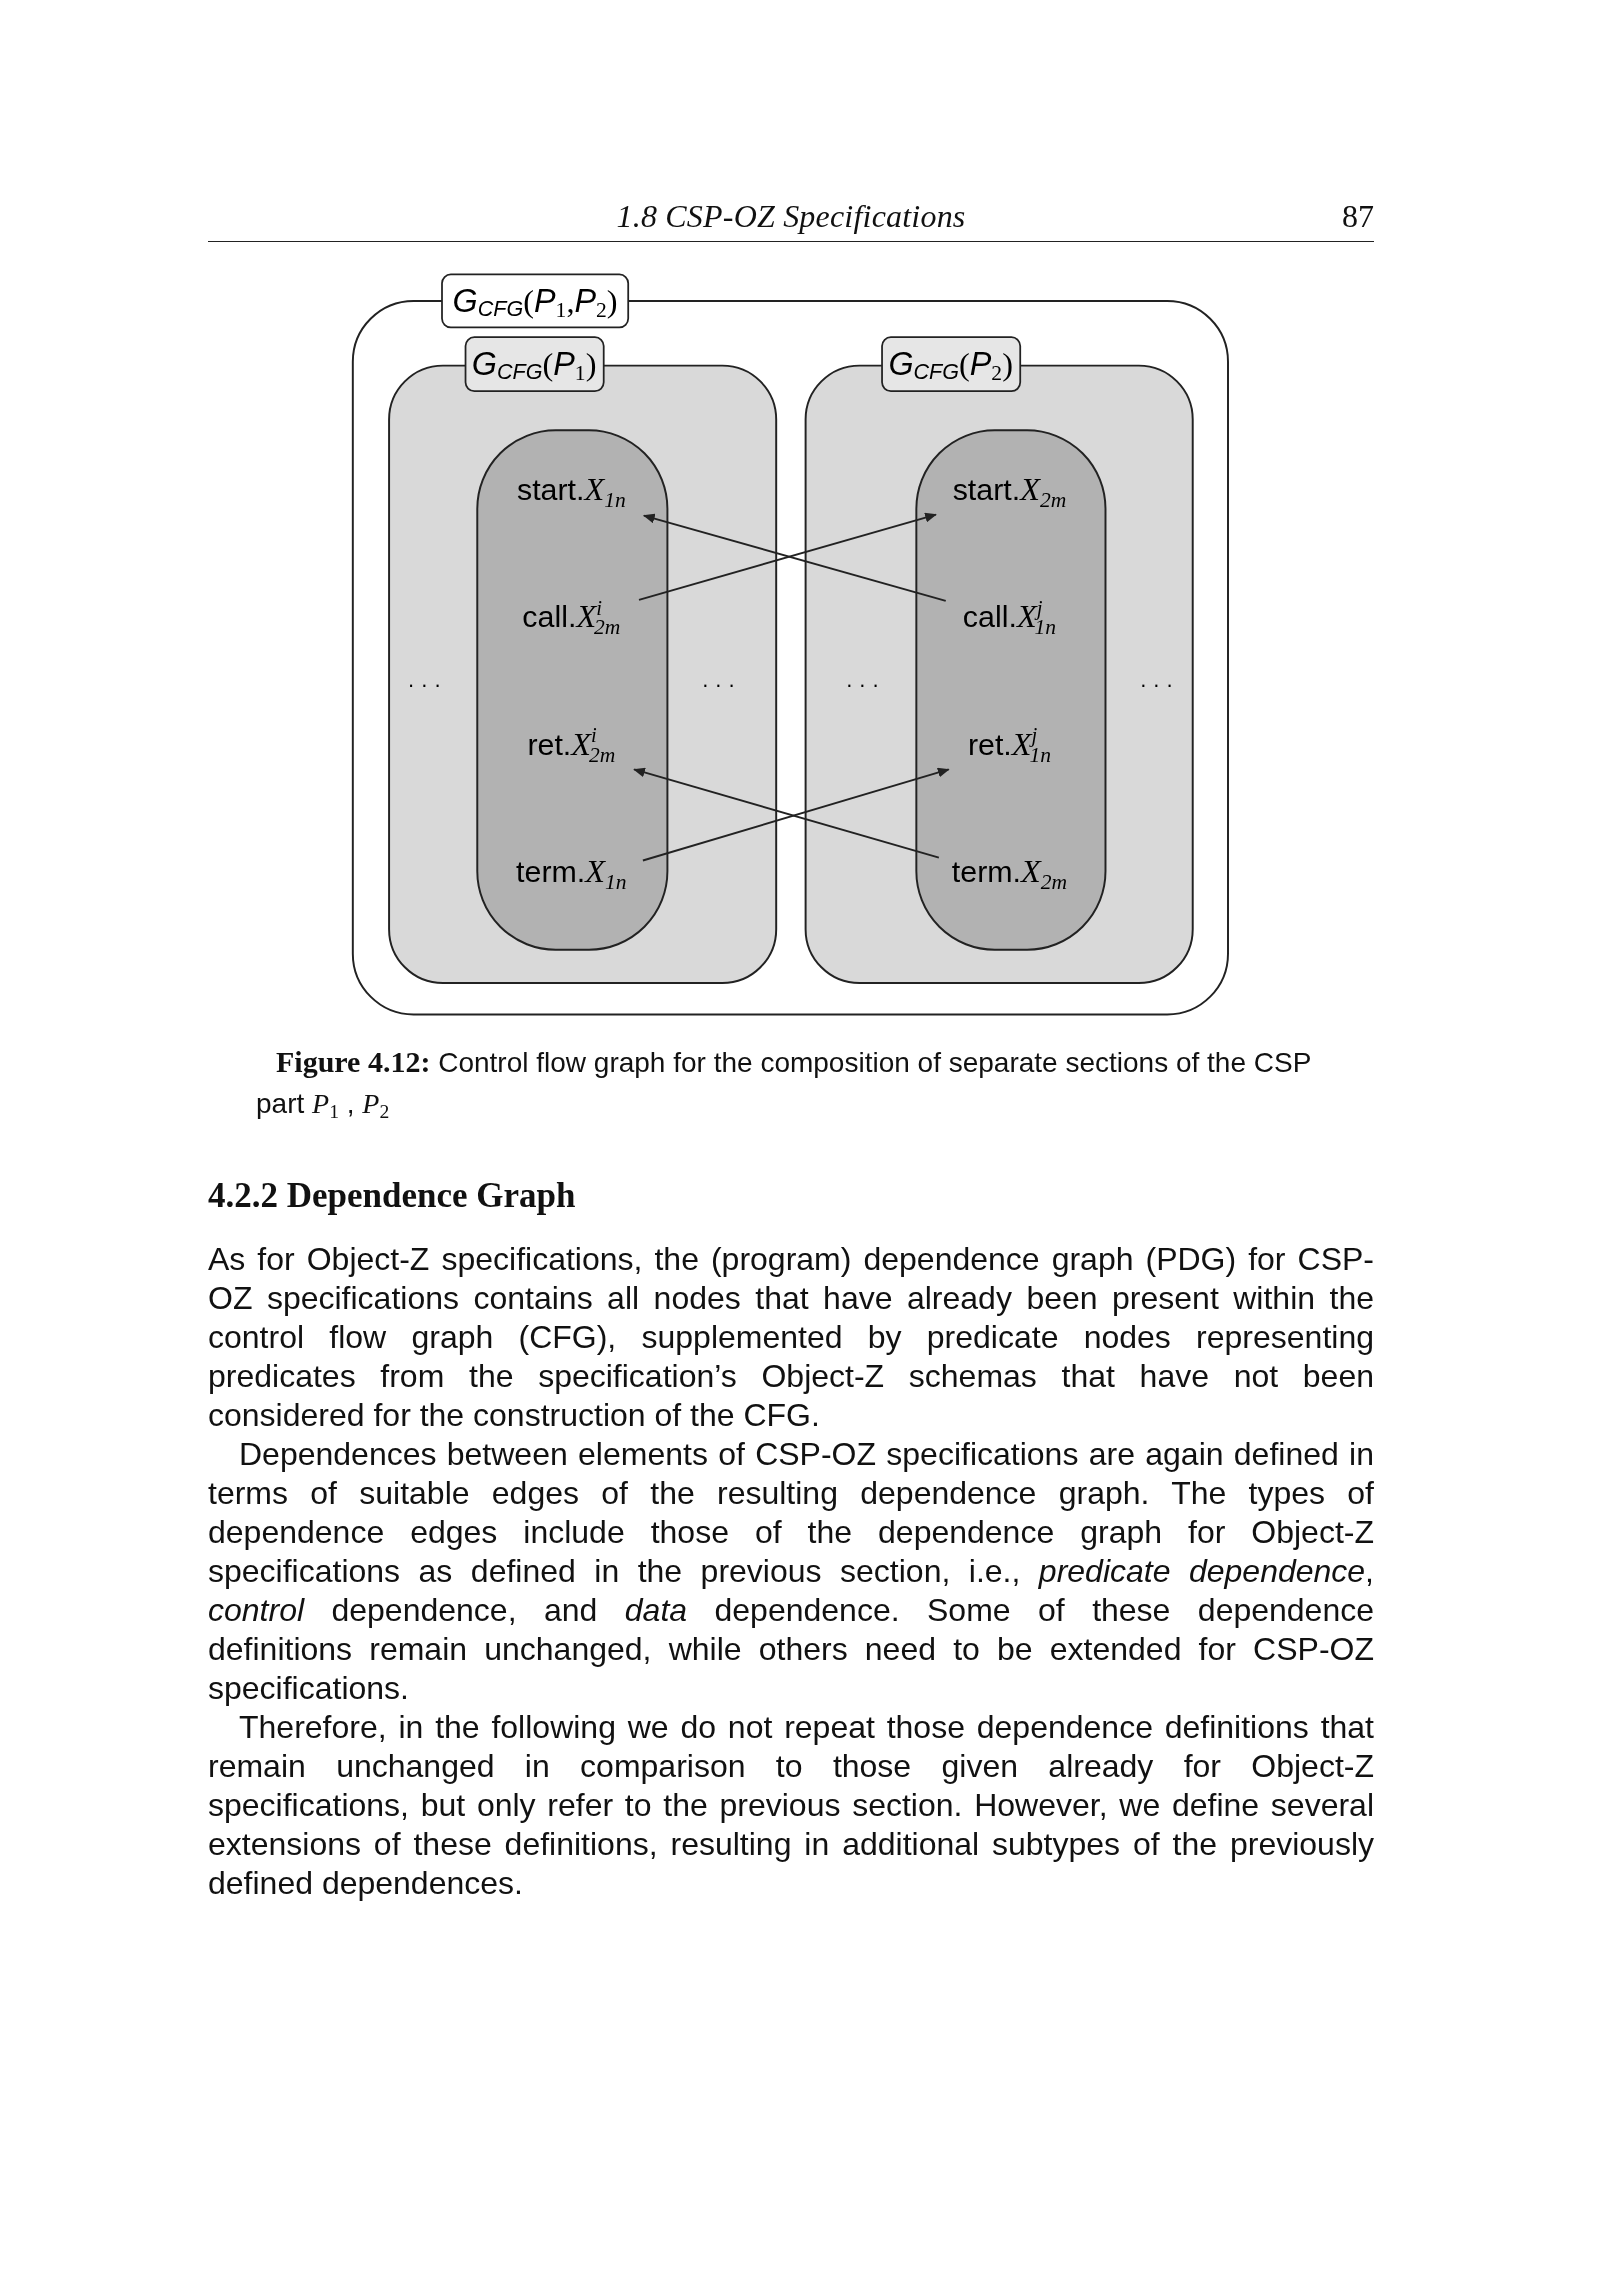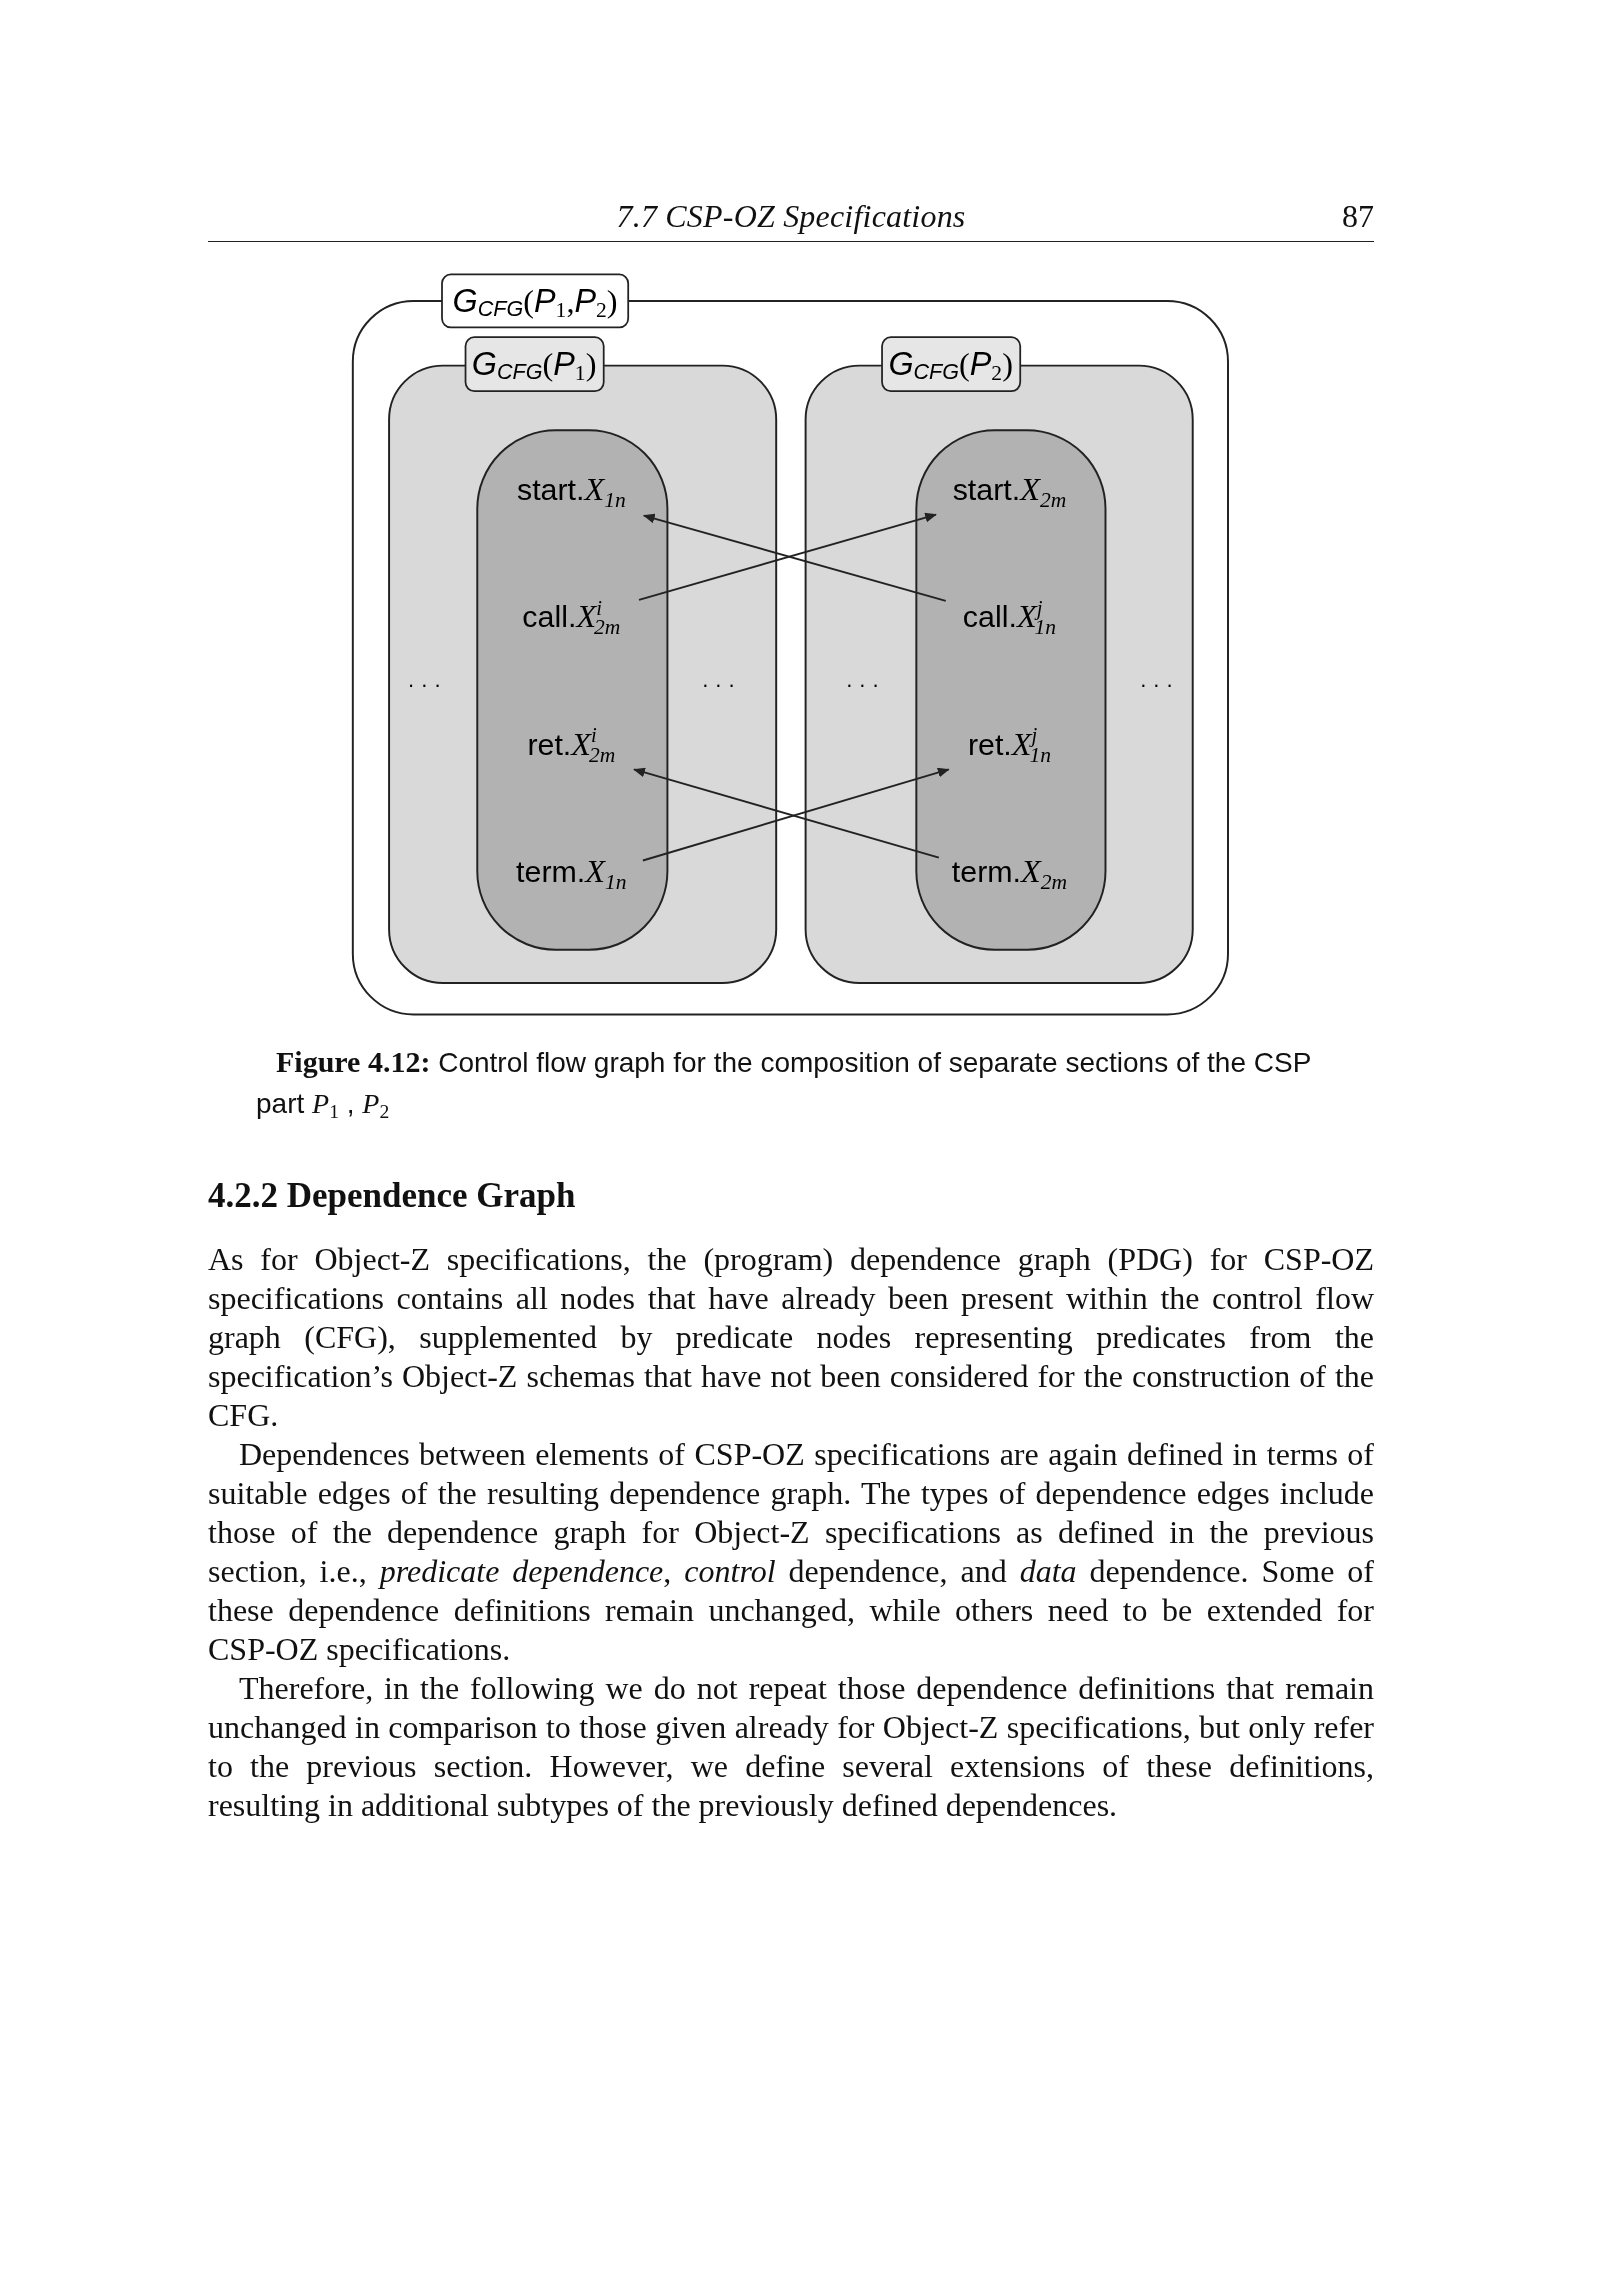--- a/index.html
+++ b/index.html
@@ -29,32 +29,32 @@
   #caption .cap-label { font-family: "Liberation Serif", serif; font-weight: bold; font-size: 30px; margin-left: 20px; }
   #caption .m { font-family: "Liberation Serif", serif; font-style: italic; }
   #caption sub { font-family: "Liberation Serif", serif; font-style: normal; font-size: 19.6px; vertical-align: -4.9px; }
 
   #section-heading {
     position: absolute; left: 208px; top: 1176px;
     font-family: "Liberation Serif", serif; font-weight: bold; font-size: 35px;
   }
   #body-text {
     position: absolute; left: 208px; top: 1240px; width: 1166px;
-    font-family: Liberation Serif, serif; font-size: 32px; line-height: 39px;
+    font-family: Liberation Sans, sans-serif; font-size: 32px; line-height: 39px;
     text-align: justify;
   }
   #body-text p { margin: 0; }
   #body-text p.indent { text-indent: 31px; }
   #body-text em { font-style: italic; }
 </style>
 </head>
 <body>
 
 <div id="running-head">
-  <span id="running-title">7.7  CSP-OZ Specifications</span>
+  <span id="running-title">1.8  CSP-OZ Specifications</span>
   <span id="page-number">87</span>
 </div>
 
 <div id="figure">
   <svg width="1621" height="1039" viewBox="0 0 1654 1060">
     <defs>
       <marker id="arrowhead" markerWidth="12" markerHeight="10" refX="11" refY="5" orient="auto" markerUnits="userSpaceOnUse">
         <path d="M0,0 L12,5 L0,10 z" fill="#222"></path>
       </marker>
     </defs>

